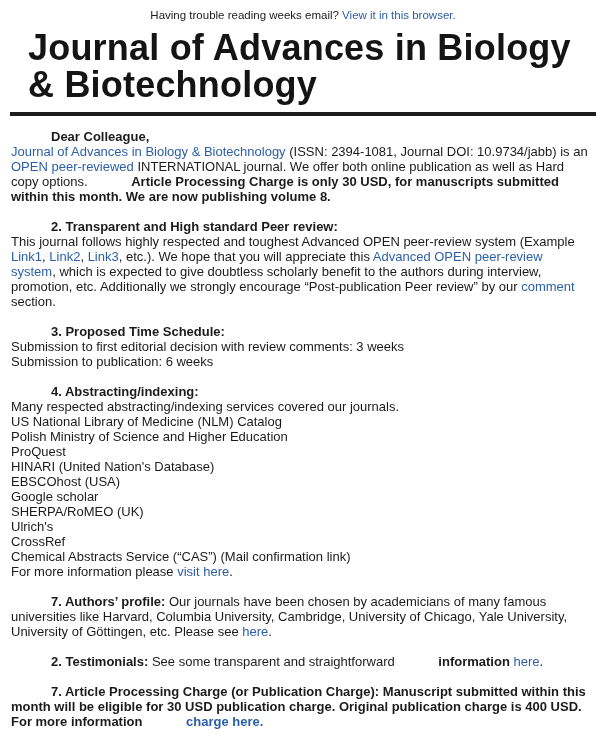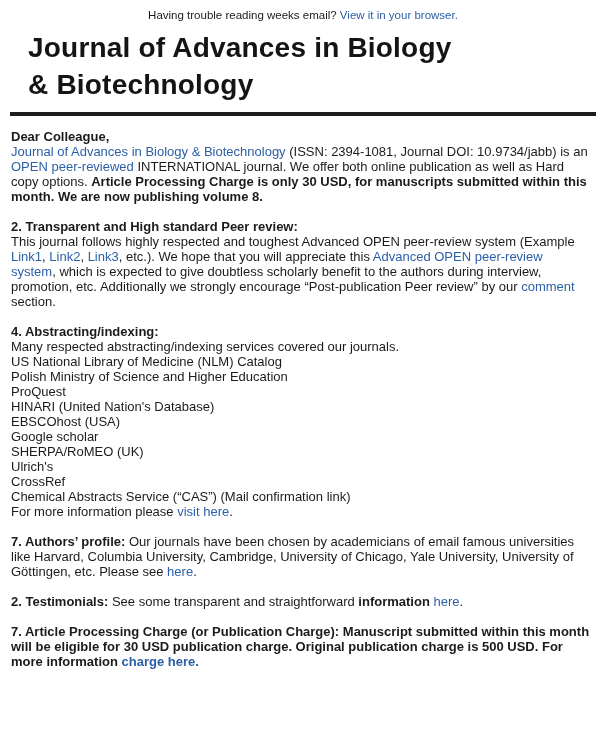--- a/index.html
+++ b/index.html
@@ -16,50 +16,51 @@
     line-height:13px;
     color:#1b1b1b;
   }
   a.lnk, .header-note a {
     color:#2b5fa7;
     text-decoration:none;
     cursor:pointer;
   }
   h1.page-title {
     margin:7px 18px 9px 28px;
-    font-size:28px;
+    font-size:36px;
     line-height:37px;
     font-weight:bold;
     color:#141414;
     letter-spacing:0.2px;
     white-space:pre-line;
   }
   .divider {
     height:4px;
     background:#1d1d1d;
     margin:0 10px 13px 10px;
   }
   .content {
     padding:0 16px 0 11px;
     font-size:13px;
     line-height:15px;
   }
   .para { margin-bottom:15px; }
-  .bold { font-weight:bold; }
+  .bold { font-weight:bold;margin-left:40px; }
 </style>
 </head>
 <body>
 
-<div class="header-note"><span>Having trouble reading weeks email? </span><a>View it in your browser.</a></div>
+<div class="header-note"><span>Having trouble reading weeks email? </span><a>View it in this browser.</a></div>
 
 <h1 class="page-title">Journal of Advances in Biology
 &amp; Biotechnology</h1>
 
 <div class="divider"></div>
 
 <div class="content">
     <div class="para"><span class="bold">Dear Colleague,</span><br><a class="lnk">Journal of Advances in Biology &amp; Biotechnology</a><span> (ISSN: 2394-1081, Journal DOI: 10.9734/jabb) is an </span><a class="lnk">OPEN peer-reviewed</a><span> INTERNATIONAL journal. We offer both online publication as well as Hard copy options. </span><span class="bold">Article Processing Charge is only 30 USD, for manuscripts submitted within this month. We are now publishing volume 8.</span></div>
     <div class="para"><span class="bold">2. Transparent and High standard Peer review:</span><br><span>This journal follows highly respected and toughest Advanced OPEN peer-review system (Example </span><a class="lnk">Link1</a><span>, </span><a class="lnk">Link2</a><span>, </span><a class="lnk">Link3</a><span>, etc.). We hope that you will appreciate this </span><a class="lnk">Advanced OPEN peer-review system</a><span>, which is expected to give doubtless scholarly benefit to the authors during interview, promotion, etc. Additionally we strongly encourage “Post-publication Peer review” by our </span><a class="lnk">comment</a><span> section.</span></div>
+    <div class="para"><span class="bold">3. Proposed Time Schedule:</span><br><span>Submission to first editorial decision with review comments: 3 weeks</span><br><span>Submission to publication: 6 weeks</span></div>
     <div class="para"><span class="bold">4. Abstracting/indexing:</span><br><span>Many respected abstracting/indexing services covered our journals.</span><br><span>US National Library of Medicine (NLM) Catalog</span><br><span>Polish Ministry of Science and Higher Education</span><br><span>ProQuest</span><br><span>HINARI (United Nation's Database)</span><br><span>EBSCOhost (USA)</span><br><span>Google scholar</span><br><span>SHERPA/RoMEO (UK)</span><br><span>Ulrich's</span><br><span>CrossRef</span><br><span>Chemical Abstracts Service (“CAS”) (Mail confirmation link)</span><br><span>For more information please </span><a class="lnk">visit here</a><span>.</span></div>
-    <div class="para"><span class="bold">7. Authors’ profile:</span><span> Our journals have been chosen by academicians of email famous universities like Harvard, Columbia University, Cambridge, University of Chicago, Yale University, University of Göttingen, etc. Please see </span><a class="lnk">here</a><span>.</span></div>
+    <div class="para"><span class="bold">7. Authors’ profile:</span><span> Our journals have been chosen by academicians of many famous universities like Harvard, Columbia University, Cambridge, University of Chicago, Yale University, University of Göttingen, etc. Please see </span><a class="lnk">here</a><span>.</span></div>
     <div class="para"><span class="bold">2. Testimonials:</span><span> See some transparent and straightforward </span><span class="bold">information</span><span> </span><a class="lnk">here</a><span>.</span></div>
-    <div class="para"><span class="bold">7. Article Processing Charge (or Publication Charge): Manuscript submitted within this month will be eligible for 30 USD publication charge. Original publication charge is 500 USD. For more information </span><a class="lnk bold">charge here.</a></div>
+    <div class="para"><span class="bold">7. Article Processing Charge (or Publication Charge): Manuscript submitted within this month will be eligible for 30 USD publication charge. Original publication charge is 400 USD. For more information </span><a class="lnk bold">charge here.</a></div>
   </div>
 
 </body></html>

